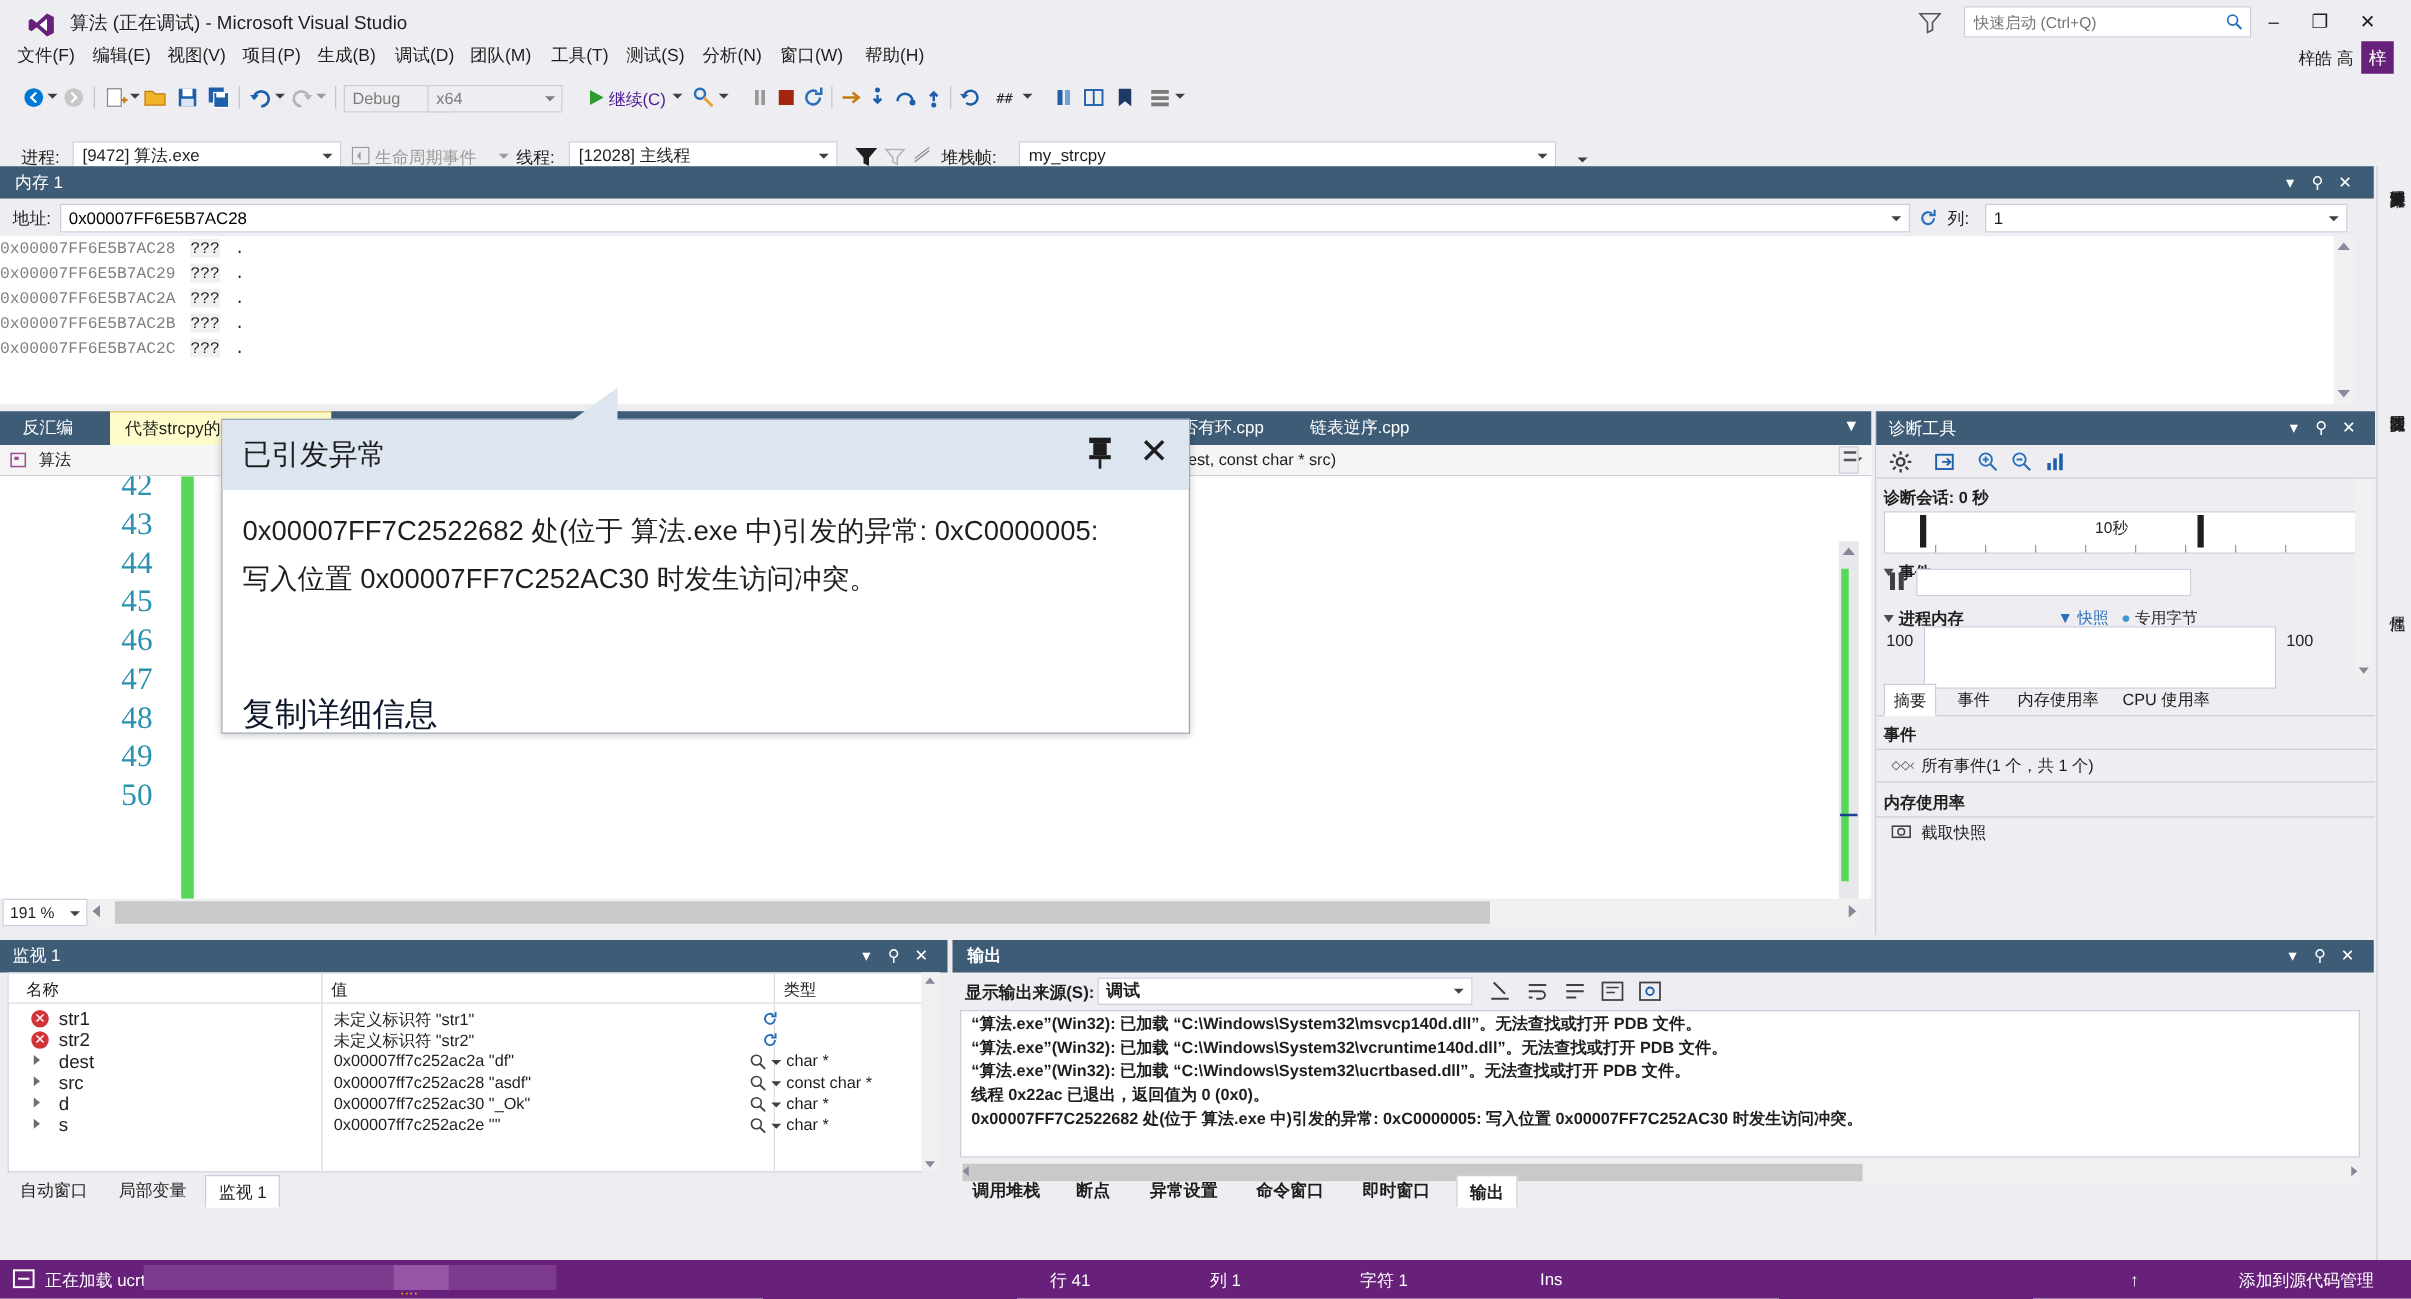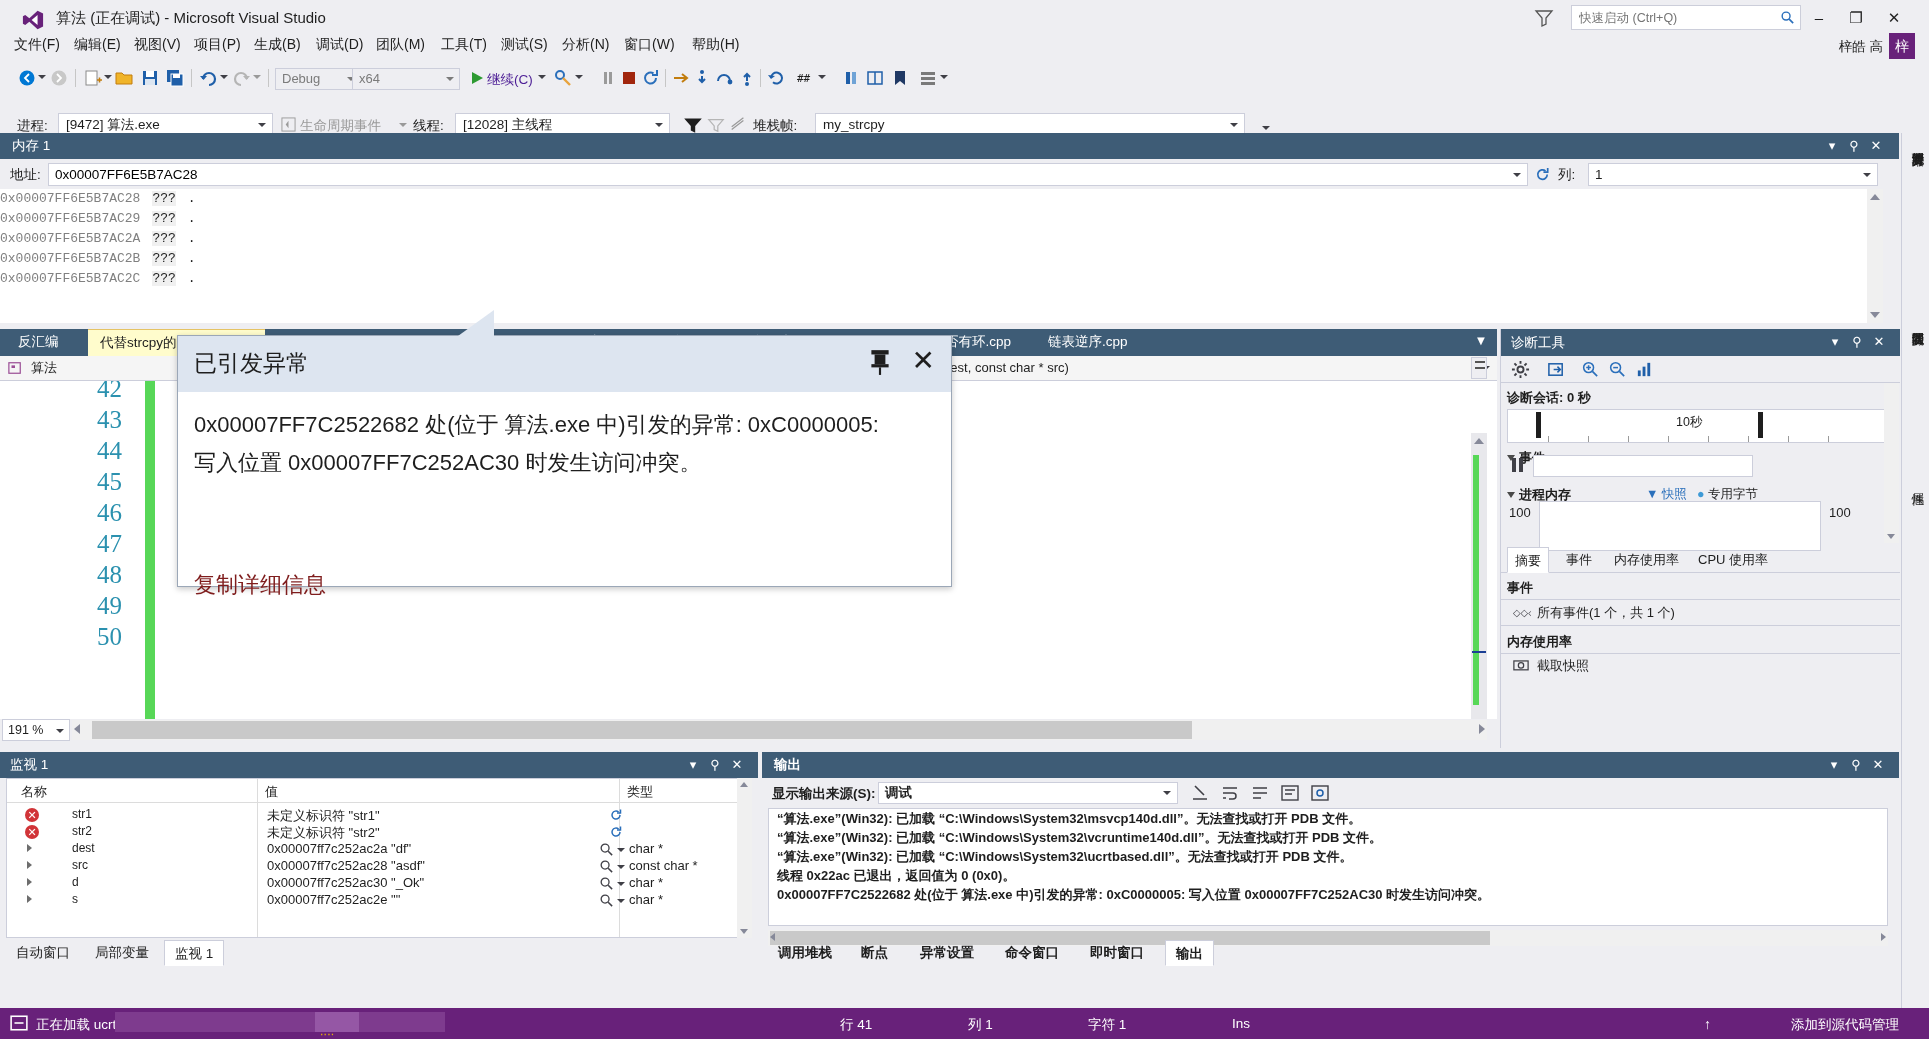--- a/index.html
+++ b/index.html
@@ -101,21 +101,21 @@
   .splitctl { position:absolute; right:10px; top:28px; width:16px; height:22px; background:#eeeef2; border:1px solid #cccedb;}
 
   
   .exc { position:absolute; left:177px; top:335px; width:775px; height:252px; background:#fff; border:1px solid #9ba7b7; box-shadow:0 2px 6px rgba(0,0,0,.22); }
   .exc-tail { position:absolute; left:280px; top:-26px; width:0; height:0; border-left:36px solid transparent; border-bottom:26px solid #dde5f0; }
   .exc-head { position:absolute; left:0; top:0; width:773px; height:56px; background:#dde5f0; }
   .exc-title { position:absolute; left:16px; top:12px; font-size:23px; color:#1e1e1e; }
   .exc-pin { position:absolute; right:58px; top:12px; width:26px; height:28px; }
   .exc-close { position:absolute; right:16px; top:11px; font-size:28px; color:#1e1e1e; line-height:28px;}
   .exc-msg { position:absolute; left:16px; top:70px; width:740px; font-size:22px; line-height:38px; color:#1e1e1e; }
-  .exc-link { position:absolute; left:16px; top:234px; font-size:22px; color:#7f1d1d; }
+  .exc-link { position:absolute; left:16px; top:218px; font-size:26px; color:#0f172a; }
 
   
   .diag { position:absolute; left:1500px; top:329px; width:399px; height:419px; background:#eeeef2; border-left:1px solid #cccedb;}
   .diag-head { position:absolute; left:0; top:0; width:399px; height:27px; background:#3e5c76; }
   .diag-head-title { position:absolute; left:10px; top:5px; color:#fff; font-size:13.5px; }
   .diag-tb { position:absolute; left:0; top:27px; width:399px; height:27px; background:#eeeef2; border-bottom:1px solid #cccedb;}
   .diag-tb .i { position:absolute; top:4px; width:19px; height:19px; }
   .diag-session { position:absolute; left:6px; top:60px; font-size:13px; font-weight:bold; }
   .diag-timeline { position:absolute; left:6px; top:80px; width:386px; height:34px; background:#fff; border:1px solid #cccedb;}
   .tl-mark { position:absolute; top:2px; width:5px; height:26px; background:#1e1e1e;}
@@ -135,21 +135,21 @@
 
   
   .watch { position:absolute; left:0; top:752px; width:758px; height:220px; background:#eeeef2;}
   .watch-head { position:absolute; left:0; top:0; width:758px; height:26px; background:#3e5c76;}
   .watch-title { position:absolute; left:10px; top:4px; color:#fff; font-size:13.5px;}
   .wt-table { position:absolute; left:6px; top:26px; width:746px; height:160px; background:#fff; border:1px solid #cccedb;}
   .wt-hdr { position:absolute; left:0; top:0; width:744px; height:24px; background:#fff; border-bottom:1px solid #dcdcdc;}
   .wt-hcell { position:absolute; top:4px; font-size:13px; color:#1e1e1e;}
   .wt-vline { position:absolute; top:0; width:1px; height:158px; background:#dcdcdc;}
   .wt-row { position:absolute; left:0; width:744px; height:17px; }
-  .wt-name { position:absolute; left:40px; top:0; font-size:12px; white-space:nowrap;margin-left:25px;}
+  .wt-name { position:absolute; left:40px; top:0; font-size:15px; white-space:nowrap;}
   .wt-val { position:absolute; left:260px; top:0; font-size:13px; white-space:nowrap;}
   .wt-type { position:absolute; left:622px; top:0; font-size:13px; white-space:nowrap;}
   .wt-err { position:absolute; left:18px; top:1px; width:14px; height:14px; border-radius:50%; background:#d13438; color:#fff; font-size:11px; line-height:14px; text-align:center; font-weight:bold;}
   .wt-exp { position:absolute; left:20px; top:3px; width:0; height:0; border-left:5px solid #6d6d6d; border-top:4px solid transparent; border-bottom:4px solid transparent;}
   .wt-mag { position:absolute; left:592px; top:1px; width:15px; height:15px;}
   .wt-magcar { position:absolute; left:610px; top:7px; border-left:4px solid transparent; border-right:4px solid transparent; border-top:4px solid #3f3f46;}
   .watch-tabs { position:absolute; left:0; top:188px; width:758px; height:26px; }
   .w-tab { position:absolute; top:0; height:26px; line-height:25px; font-size:13.5px; padding:0 10px; white-space:nowrap;}
   .w-tab.on { background:#fff; border:1px solid #cccedb; border-bottom:1px solid #fff;}
   .wt-vscroll { position:absolute; right:6px; top:26px; width:15px; height:160px; background:#f0f0f0;}
@@ -265,21 +265,21 @@
       <path d="M15 11 a6 6 0 1 0 -6 6" fill="none" stroke="#b5b5b5" stroke-width="2.2"></path>
         <path d="M18 8 l-3.5 4 L11 8" fill="#b5b5b5"></path>
     </svg>
     <div style="position:absolute;left:253px;top:13px;border-left:4px solid transparent;border-right:4px solid transparent;border-top:4px solid #9a9a9a"></div>
     <div class="tb-sep" style="left:268px"></div>
 
     <div class="combo" style="left:275px;width:86px">
       <span>Debug</span>
       <span class="carat"></span>
     </div>
-    <div class="combo" style="left:352px;width:108px">
+    <div class="combo" style="left:342px;width:108px">
       <span>x64</span>
       <span class="carat"></span>
     </div>
 
     <svg class="tb-ico" style="left:467px" viewBox="0 0 20 20">
       <path d="M5 4 L16 10 L5 16 Z" fill="#2d9a32"></path>
     </svg>
     <div class="tb-text" style="left:487px;color:#4c1d95">继续(C)</div>
     <div style="position:absolute;left:538px;top:13px;border-left:4px solid transparent;border-right:4px solid transparent;border-top:4px solid #3f3f46"></div>
     <svg class="tb-ico" style="left:553px" viewBox="0 0 20 20">

